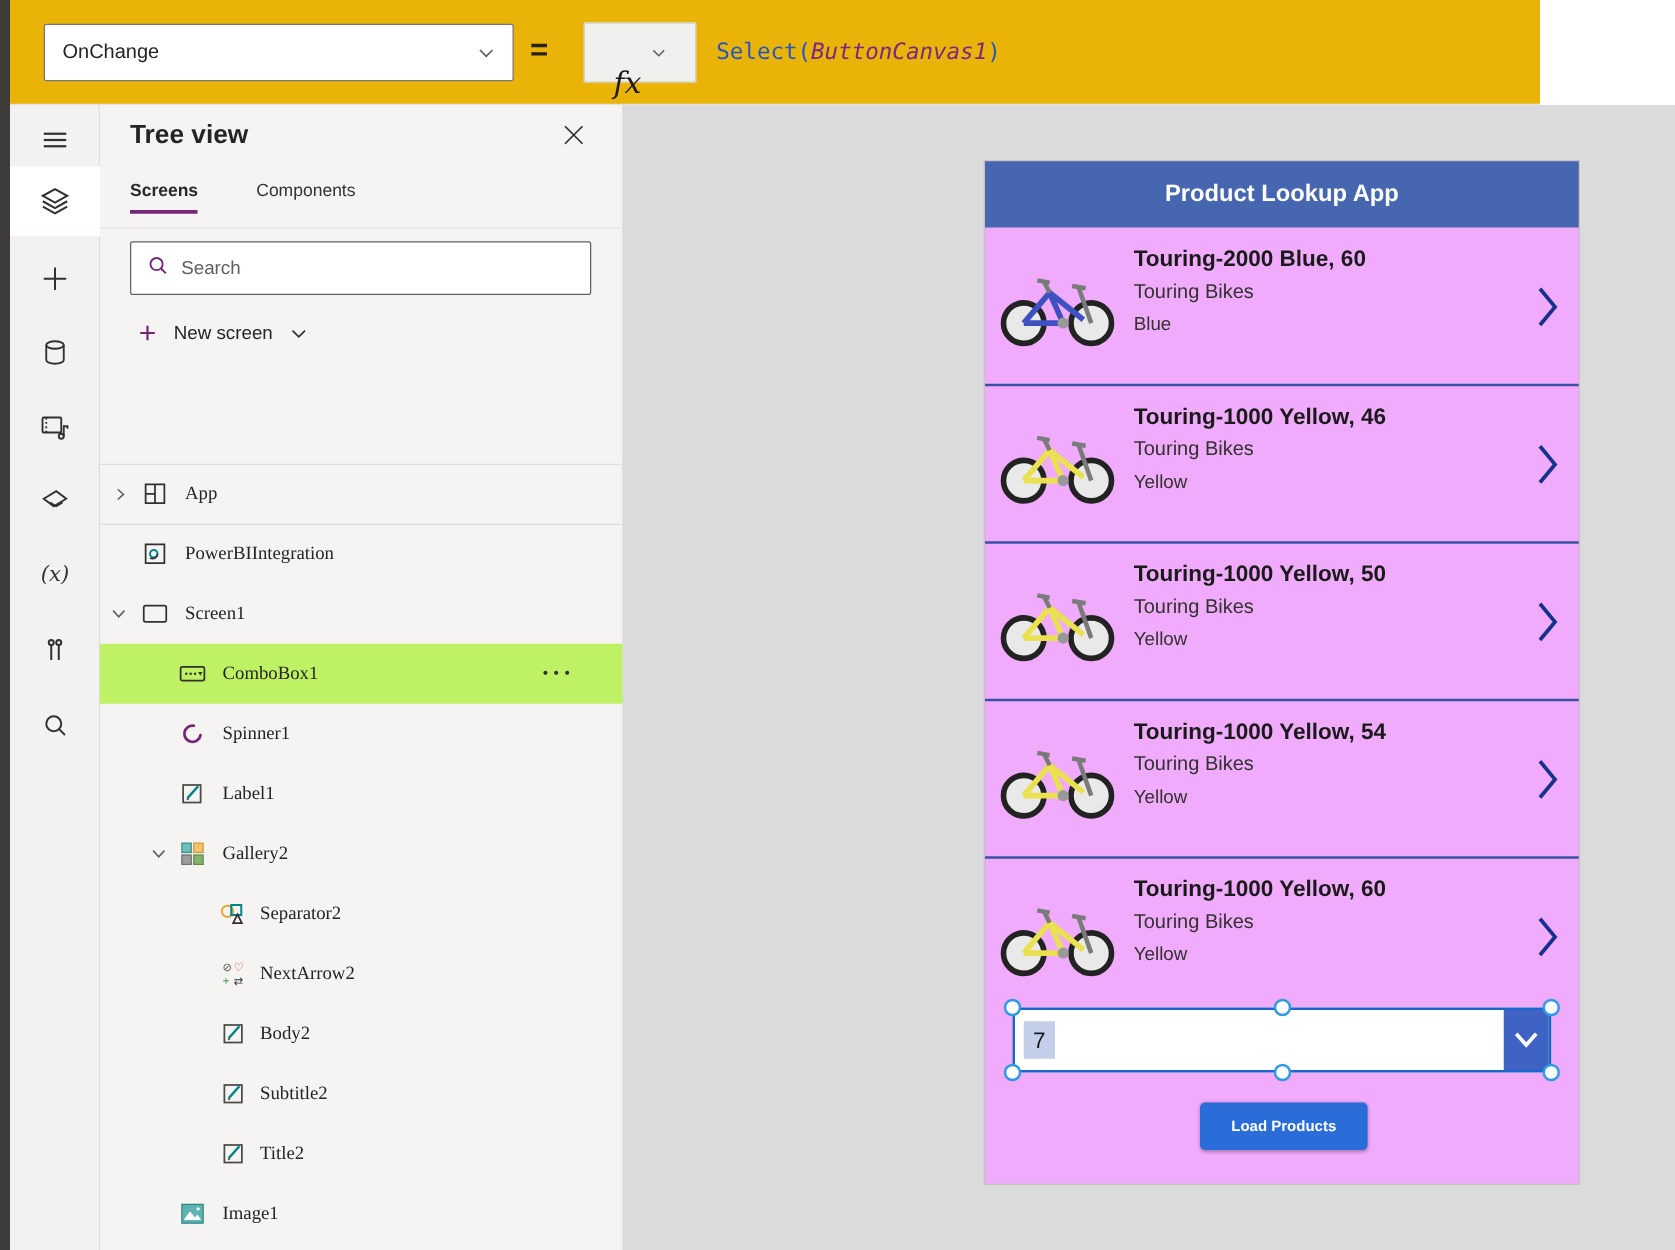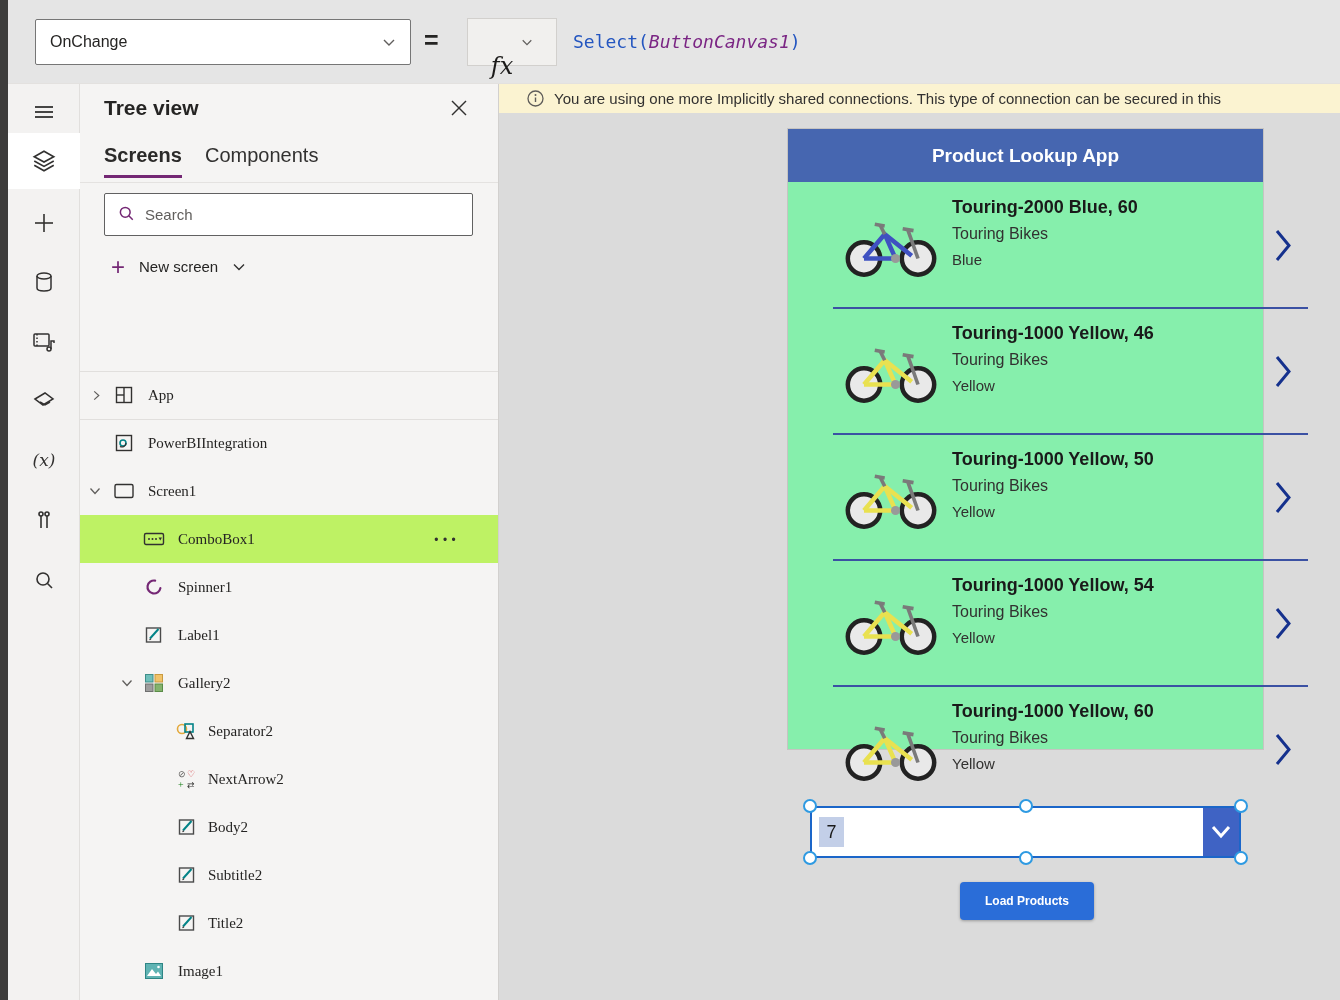--- a/index.html
+++ b/index.html
@@ -1,21 +1,21 @@
 <!DOCTYPE html>
 <html><head>
 <meta charset="utf-8">
 <style>
   * { margin:0; padding:0; box-sizing:border-box; }
   html,body { width:1340px; height:1000px; overflow:hidden; background:#fff;
               font-family:"Liberation Sans", sans-serif; color:#252423; }
   #root { position:relative; width:1340px; height:1000px; }
 
   
-  #top-bar { position:absolute; left:0; top:0; width:1340px; height:84px; background:#e5e5e5;
+  #top-bar { position:absolute; left:0; top:0; width:1232px; height:84px; background:#eab308;
              border-bottom:1px solid #e3e1df; }
   #prop-dropdown { position:absolute; left:35px; top:19px; width:376px; height:46px; background:#fff;
                    border:1px solid #767676; border-radius:2px; display:flex; align-items:center;
                    padding:0 14px; font-size:16px; cursor:pointer; }
   #prop-dropdown .chev-dn { margin-left:auto; }
   #equals-sign { position:absolute; left:424px; top:26px; font-size:25px; font-weight:700; color:#252423; }
   #fx-box { position:absolute; left:467px; top:18px; width:90px; height:48px; background:#f1f0ee;
             border:1px solid #d2d0cd; display:flex; align-items:center; justify-content:center; gap:8px; cursor:pointer; }
   #fx-box .fx-glyph { font-family:"DejaVu Serif", serif; font-style:italic; font-size:24px; color:#1b1a19;margin-top:48px; }
   #formula-input { position:absolute; left:573px; top:18px; right:0; height:48px; line-height:48px;
@@ -31,21 +31,21 @@
               justify-content:center; cursor:pointer; color:#323130; }
   .rail-btn.active { background:#fff; }
   .rail-btn svg { display:block; }
 
   
   #tree-panel { position:absolute; left:80px; top:84px; width:419px; height:916px; background:#f5f4f3;
                 border-right:1px solid #d2d0ce; overflow:hidden; }
   #tree-title { position:absolute; left:24px; top:12px; font-size:21px; font-weight:700; color:#252423; }
   #tree-close { position:absolute; right:26px; top:13px; width:26px; height:26px; display:flex; align-items:center;
                 justify-content:center; cursor:pointer; }
-  .tab { position:absolute; top:60px; font-size:20px; cursor:pointer; padding-bottom:8px; }
+  .tab { position:absolute; top:60px; font-size:14px; cursor:pointer; padding-bottom:8px; }
   #tab-screens { left:24px; font-weight:700; color:#2b2a29; border-bottom:3px solid #742774; }
   #tab-components { left:125px; color:#323130; }
   #tabs-divider { position:absolute; left:0; top:98px; width:419px; height:1px; background:#e4e2e0; }
   #tree-search { position:absolute; left:24px; top:109px; width:369px; height:43px; background:#fff;
                  border:1px solid #616161; border-radius:2px; display:flex; align-items:center; padding:0 12px; }
   #tree-search input { border:none; outline:none; font-size:15px; color:#252423; background:transparent;
                        margin-left:10px; width:300px; font-family:"Liberation Sans", sans-serif; }
   #tree-search input::placeholder { color:#605e5c; }
   #new-screen-row { position:absolute; left:0; top:162px; width:419px; height:41px; display:flex;
                     align-items:center; cursor:pointer; }
@@ -62,26 +62,26 @@
   .trow .more { position:absolute; right:40px; font-size:20px; font-weight:700; letter-spacing:2px; color:#323130; }
   .tdivider { position:absolute; left:0; width:419px; height:1px; background:#e1dfdd; }
 
   
   #main-canvas { position:absolute; left:499px; top:84px; width:841px; height:916px; background:#dbdbdb; }
   #notif-bar { position:absolute; left:0; top:0; width:841px; height:29px; background:#fbf3d1; display:flex;
                align-items:center; overflow:hidden; }
   #notif-bar .ntext { font-size:15px; color:#323130; margin-left:10px; white-space:nowrap; }
   #notif-bar svg { margin-left:28px; flex:none; }
 
-  #app-card { position:absolute; left:288px; top:44px; width:477px; height:622px; background:#86efac;
+  #app-card { position:absolute; left:288px; top:44px; width:477px; height:820px; background:#f0abfc;
               border:1px solid #c6c4c2; }
   #app-header { position:absolute; left:0; top:0; width:475px; height:53px; background:#4666b0; display:flex;
                 align-items:center; justify-content:center; }
   #app-header .htitle { color:#fff; font-size:19px; font-weight:700; }
-  .gitem { position:absolute; left:0; width:475px; height:126px; cursor:pointer;margin-left:45px; }
+  .gitem { position:absolute; left:0; width:475px; height:126px; cursor:pointer; }
   .gitem .sep { position:absolute; left:0; bottom:0; width:475px; height:2px; background:#3b51a3; }
   .gitem .bike { position:absolute; left:8px; top:26px; }
   .gitem .gtitle { position:absolute; left:119px; top:14px; font-size:18px; font-weight:700; color:#1a1a1a; }
   .gitem .gsub { position:absolute; left:119px; top:42px; font-size:16px; color:#323130; }
   .gitem .gcolor { position:absolute; left:119px; top:68px; font-size:15px; color:#323130; }
   .gitem .garrow { position:absolute; right:16px; top:46px; }
 
   #combobox { position:absolute; left:22px; top:677px; width:431px; height:52px; background:#fff;
               border:2px solid #1b66c9; cursor:pointer; }
   #combobox .chip { position:absolute; left:7px; top:9px; min-width:25px; height:30px; background:#c3cfe8;
@@ -411,28 +411,20 @@
       </div>
 
       <div class="trow" style="top:708px">
         
         
       </div>
     </div>
   </div>
 
   <div id="main-canvas">
-    <div id="notif-bar">
-      <svg width="17" height="17" viewBox="0 0 17 17">
-          <circle cx="8.5" cy="8.5" r="7.5" fill="none" stroke="#5e5c59" stroke-width="1.3"></circle>
-          <circle cx="8.5" cy="5" r="1" fill="#5e5c59"></circle>
-          <line x1="8.5" y1="7.5" x2="8.5" y2="12" stroke="#5e5c59" stroke-width="1.4"></line>
-        </svg>
-      <span class="ntext">You are using one more Implicitly shared connections. This type of connection can be secured in this</span>
-    </div>
 
     <div id="app-card">
       <div id="app-header">
         <span class="htitle">Product Lookup App</span>
       </div>
 
       <div class="gitem" style="top:54px">
         <svg class="bike" width="100" height="72" viewBox="0 0 110 80" style="color:#3f51c1">
           <circle cx="25" cy="55" r="18" fill="#e9e9e9" stroke="#222" stroke-width="5"></circle>
             <circle cx="85" cy="55" r="18" fill="#e9e9e9" stroke="#222" stroke-width="5"></circle>

